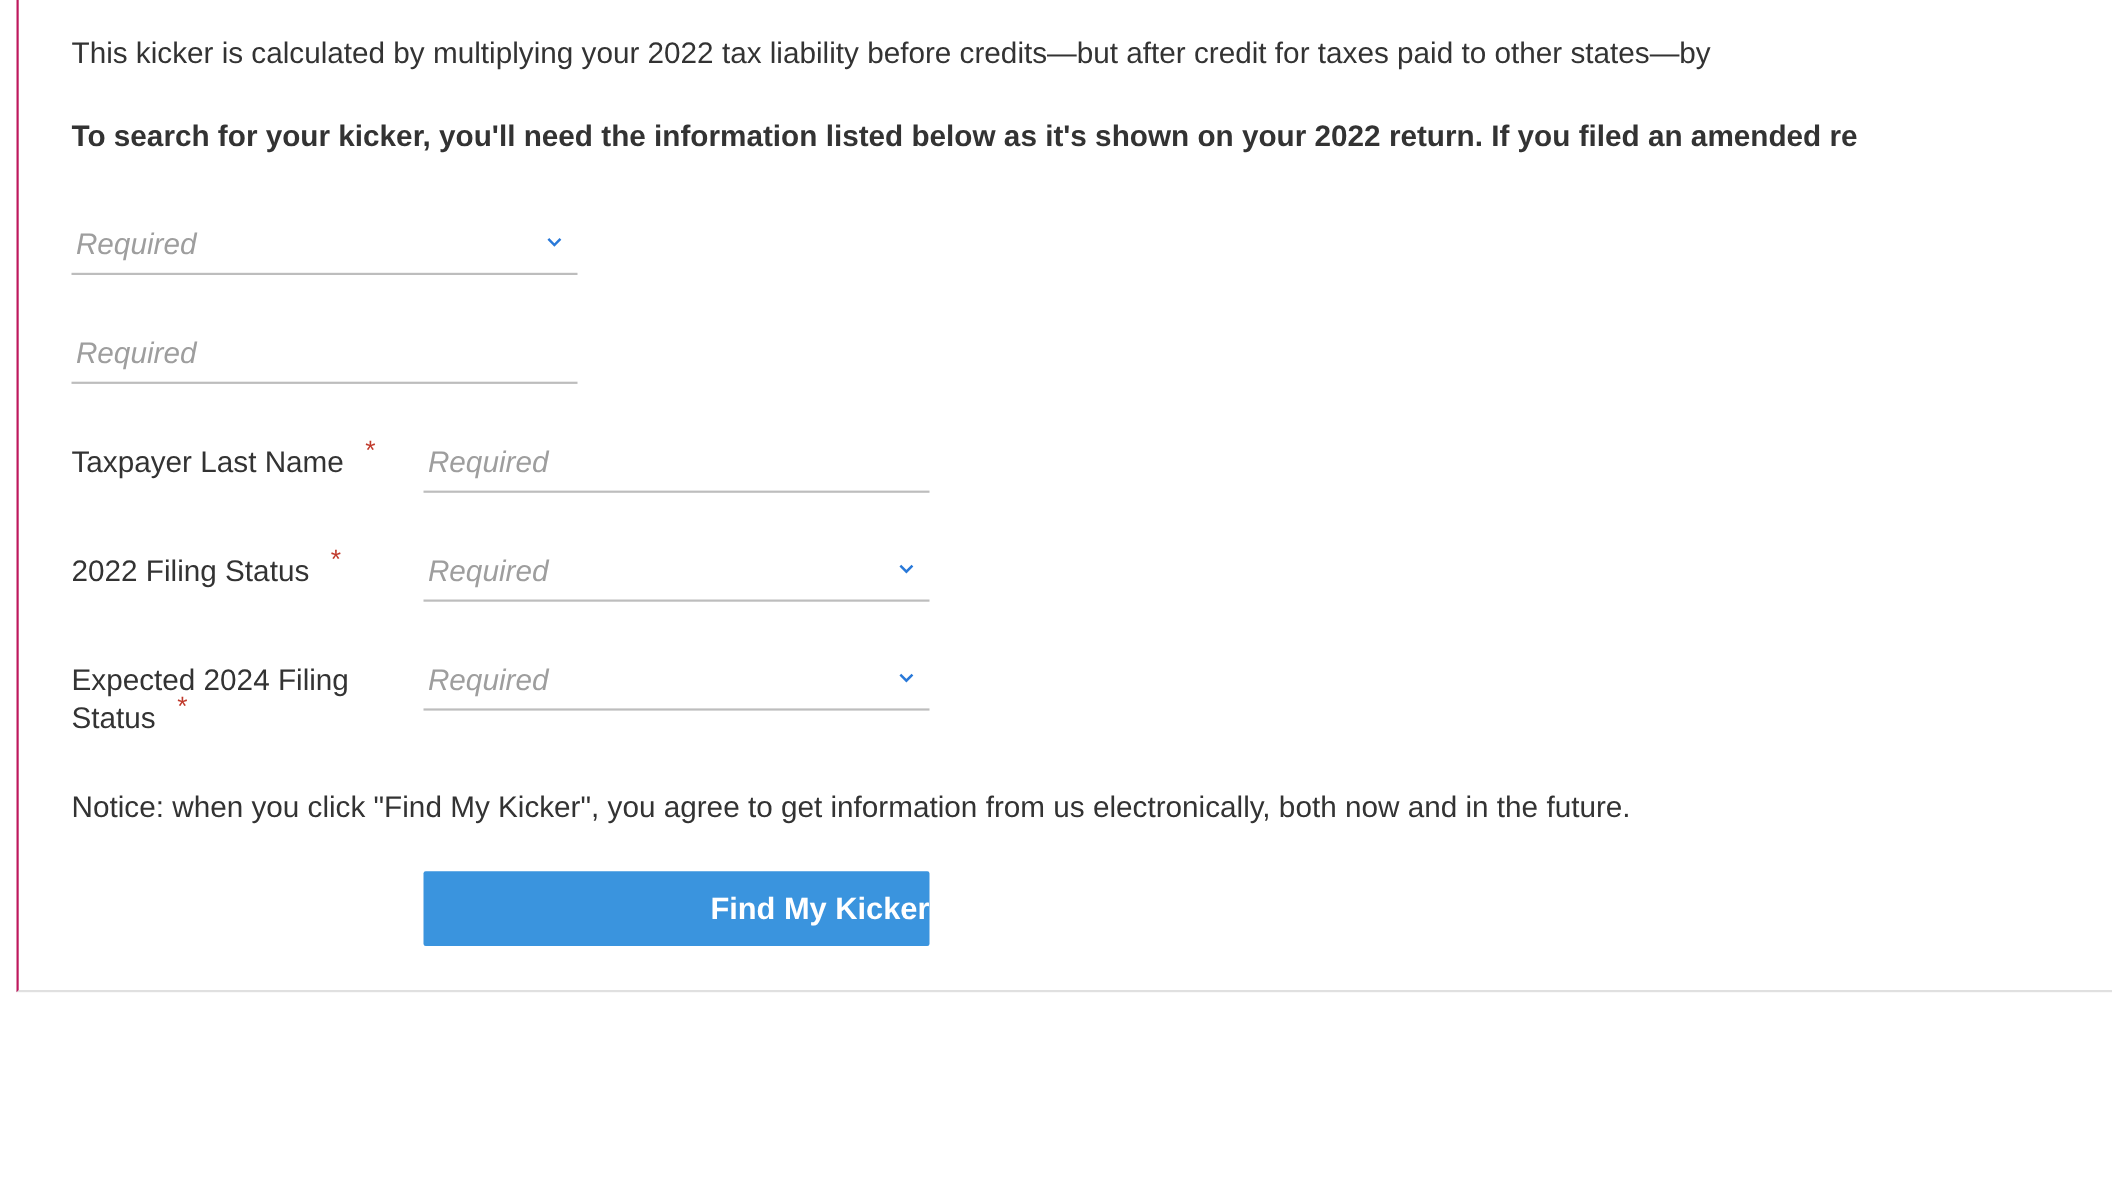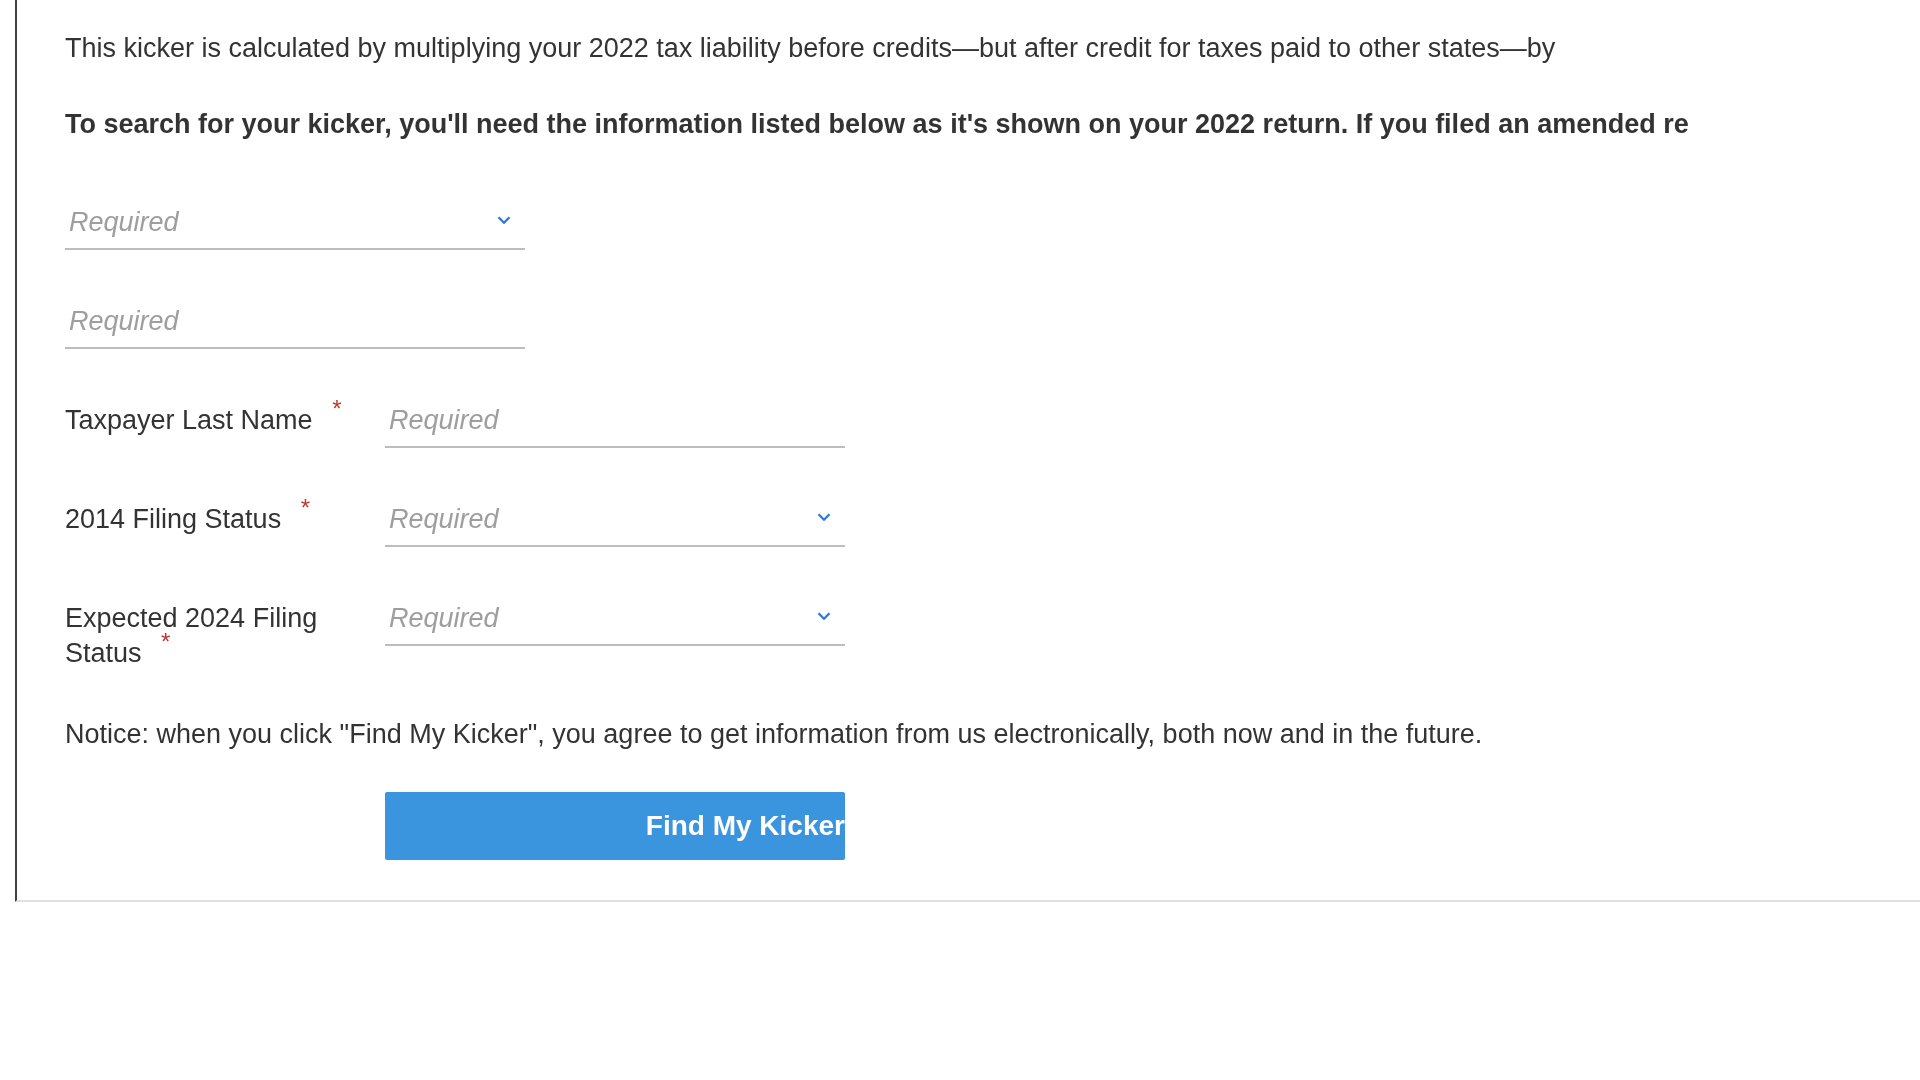--- a/index.html
+++ b/index.html
@@ -10,21 +10,21 @@
   body {
     font-family: 'Segoe UI', Tahoma, Geneva, Verdana, sans-serif;
     background: #ffffff;
     color: #333333;
     width: 1920px;
     height: 1080px;
     overflow: hidden;
   }
   .container {
     padding: 30px 48px 40px 48px;
-    border-left: 2px solid #404040;
+    border-left: 2px solid #be185d;
     border-bottom: 2px solid #e0e0e0;
     margin-left: 15px;
     width: 1905px;
   }
   .intro-text {
     font-size: 27px;
     color: #333333;
     line-height: 1.4;
     margin-bottom: 38px;
     white-space: nowrap;
@@ -162,21 +162,21 @@
       <span>Taxpayer Last Name</span>
       <span class="required-mark">*</span>
     </div>
     <div class="input-col">
       <input type="text" class="field-input" placeholder="Required" style="">
     </div>
   </div>
 
   <div class="form-row">
     <div class="label-col">
-      <span>2014 Filing Status</span>
+      <span>2022 Filing Status</span>
       <span class="required-mark">*</span>
     </div>
     <div class="input-col">
       <div class="select-wrapper">
         <div class="select-display">Required</div>
         <span class="chevron">
           <svg viewBox="0 0 24 24">
               <polyline points="6 9 12 15 18 9"></polyline>
             </svg>
         </span>

